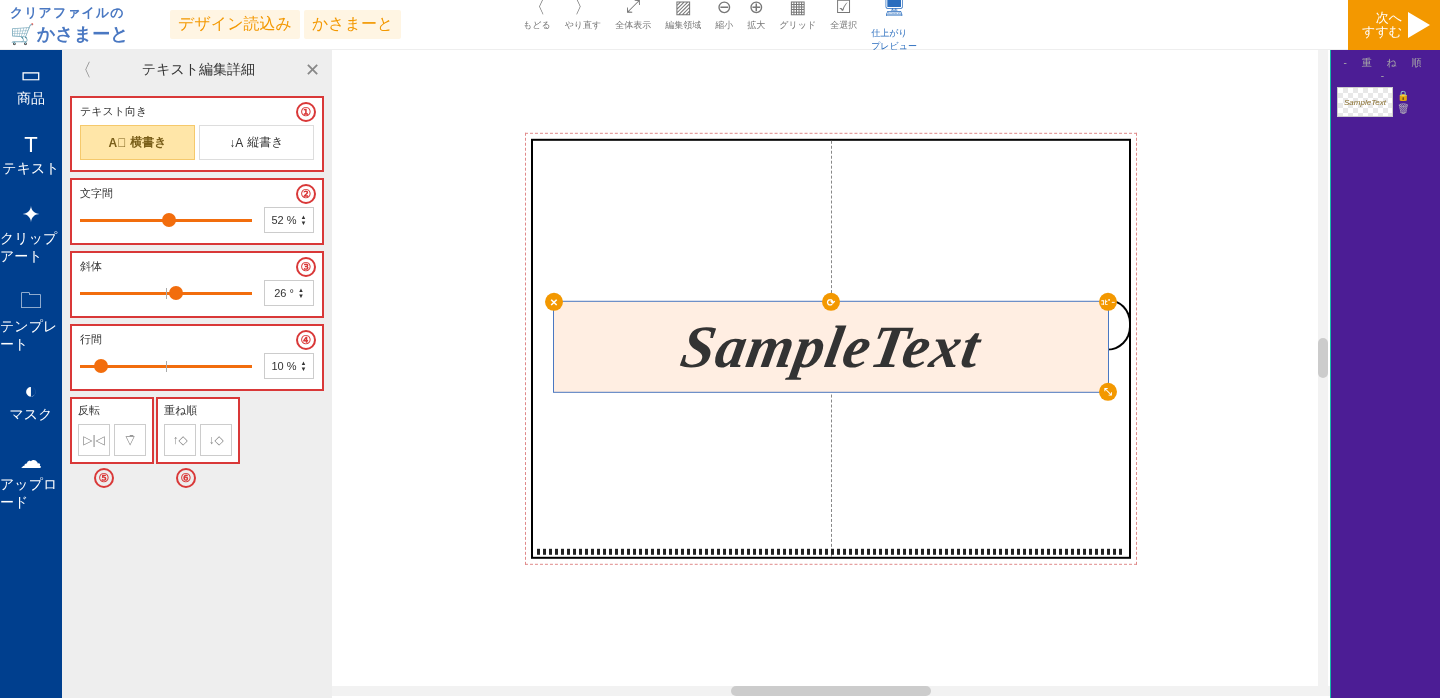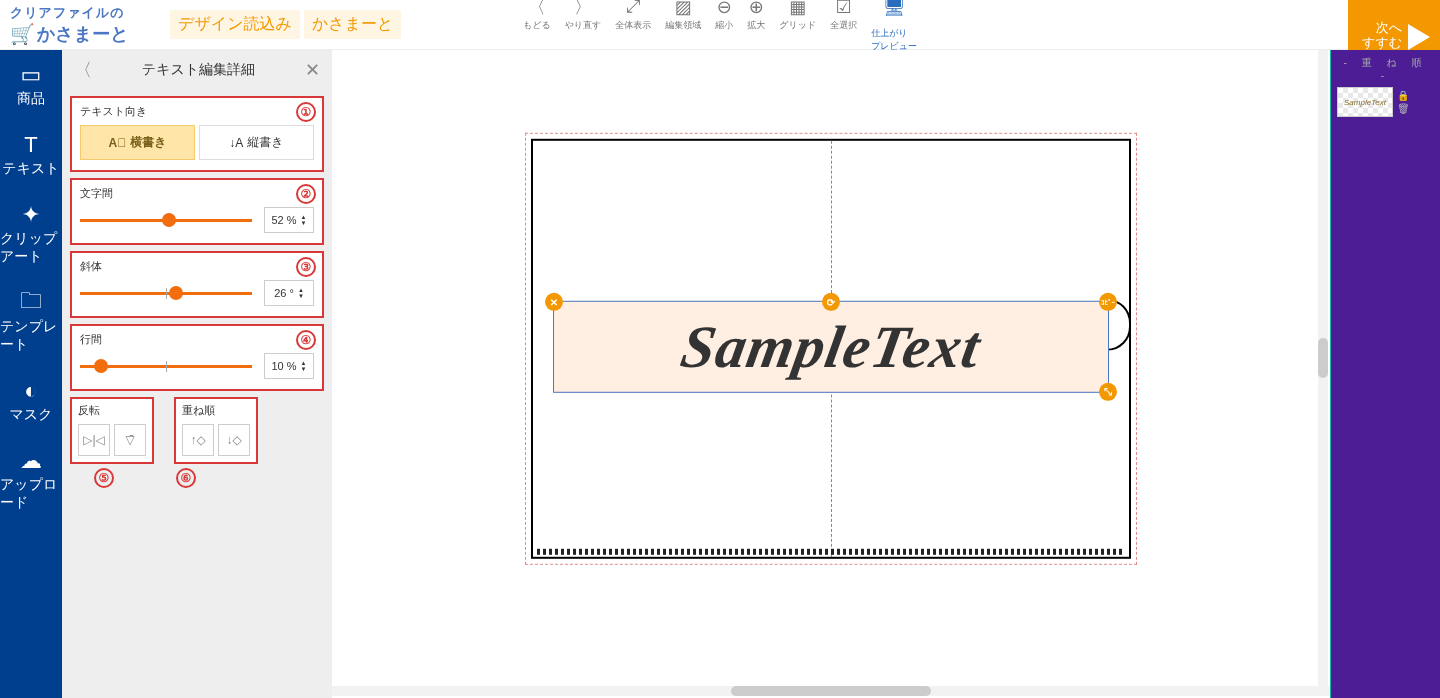--- a/index.html
+++ b/index.html
@@ -15,21 +15,21 @@
 
 .design-btns { display: flex; gap: 4px; margin-left: 5px; }
 .design-btn { background: #fff5e3; color: #f39800; border: none; padding: 4px 8px; font-size: 16px; border-radius: 2px; cursor: pointer; }
 
 .toolbar { position: absolute; left: 50%; transform: translateX(-50%); display: flex; gap: 14px; }
 .tool-item { display: flex; flex-direction: column; align-items: center; gap: 2px; cursor: pointer; color: #777; }
 .tool-item .ico { font-size: 18px; height: 20px; display: flex; align-items: center; }
 .tool-item .lbl { font-size: 9px; }
 .tool-item.blue { color: #2a6dbe; }
 
-.next-btn { position: absolute; right: 0; top: 0; height: 50px; background: #f39800; color: #fff; display: flex; align-items: flex-end; padding: 0 10px 0 14px; cursor: pointer; }
+.next-btn { position: absolute; right: 0; top: 0; height: 50px; background: #f39800; color: #fff; display: flex; align-items: center; padding: 0 10px 0 14px; cursor: pointer; }
 .next-btn .txt { display: flex; flex-direction: column; text-align: right; font-size: 13px; line-height: 1.1; }
 .next-btn .arrow { margin-left: 6px; }
 
 
 .left-nav { position: absolute; left: 0; top: 50px; width: 62px; height: 648px; background: #003f8e; }
 .nav-item { display: flex; flex-direction: column; align-items: center; padding: 12px 0; color: #fff; cursor: pointer; }
 .nav-item .nico { font-size: 22px; height: 26px; display: flex; align-items: center; }
 .nav-item .nlbl { font-size: 14px; margin-top: 2px; }
 
 
@@ -48,21 +48,21 @@
 .orient-btn.active { background: #ffe6a8; border-color: #f5c96c; color: #7a5f1a; font-weight: bold; }
 
 .slider-row { display: flex; align-items: center; gap: 12px; }
 .slider-wrap { flex: 1; height: 24px; display: flex; align-items: center; position: relative; }
 .slider-track { height: 3px; background: #f26d0d; width: 100%; position: relative; }
 .slider-mid { position: absolute; left: 50%; top: -4px; width: 1px; height: 11px; background: #aaa; }
 .slider-thumb { position: absolute; top: 50%; transform: translate(-50%, -50%); width: 14px; height: 14px; background: #f26d0d; border-radius: 50%; }
 .val-box { width: 50px; height: 26px; border: 1px solid #ccc; display: flex; align-items: center; justify-content: center; gap: 2px; position: relative; font-size: 11px; }
 .val-box .spin { display: flex; flex-direction: column; font-size: 6px; line-height: 6px; margin-left: 2px; }
 
-.dual-group { display: flex; gap: 20px; }
+.dual-group { display: flex; gap: 2px; }
 .sub-group { border: 2px solid #d93838; background: #fff; padding: 4px 6px 6px; position: relative; }
 .icon-btns { display: flex; gap: 4px; }
 .icon-btn { width: 32px; height: 32px; border: 1px solid #ccc; display: flex; align-items: center; justify-content: center; cursor: pointer; color: #888; }
 
 .badge-lower { width: 20px; height: 20px; border: 2px solid #d93838; border-radius: 50%; color: #d93838; font-weight: bold; display: inline-flex; align-items: center; justify-content: center; font-size: 12px; }
 .lower-badges { display: flex; gap: 62px; margin-left: 24px; margin-top: 4px; }
 
 
 .canvas-area { position: absolute; left: 332px; top: 50px; right: 110px; bottom: 0; background: #fff; overflow: hidden; }
 .canvas-inner { position: absolute; left: 50%; top: 50%; transform: translate(-50%, -56%); }

